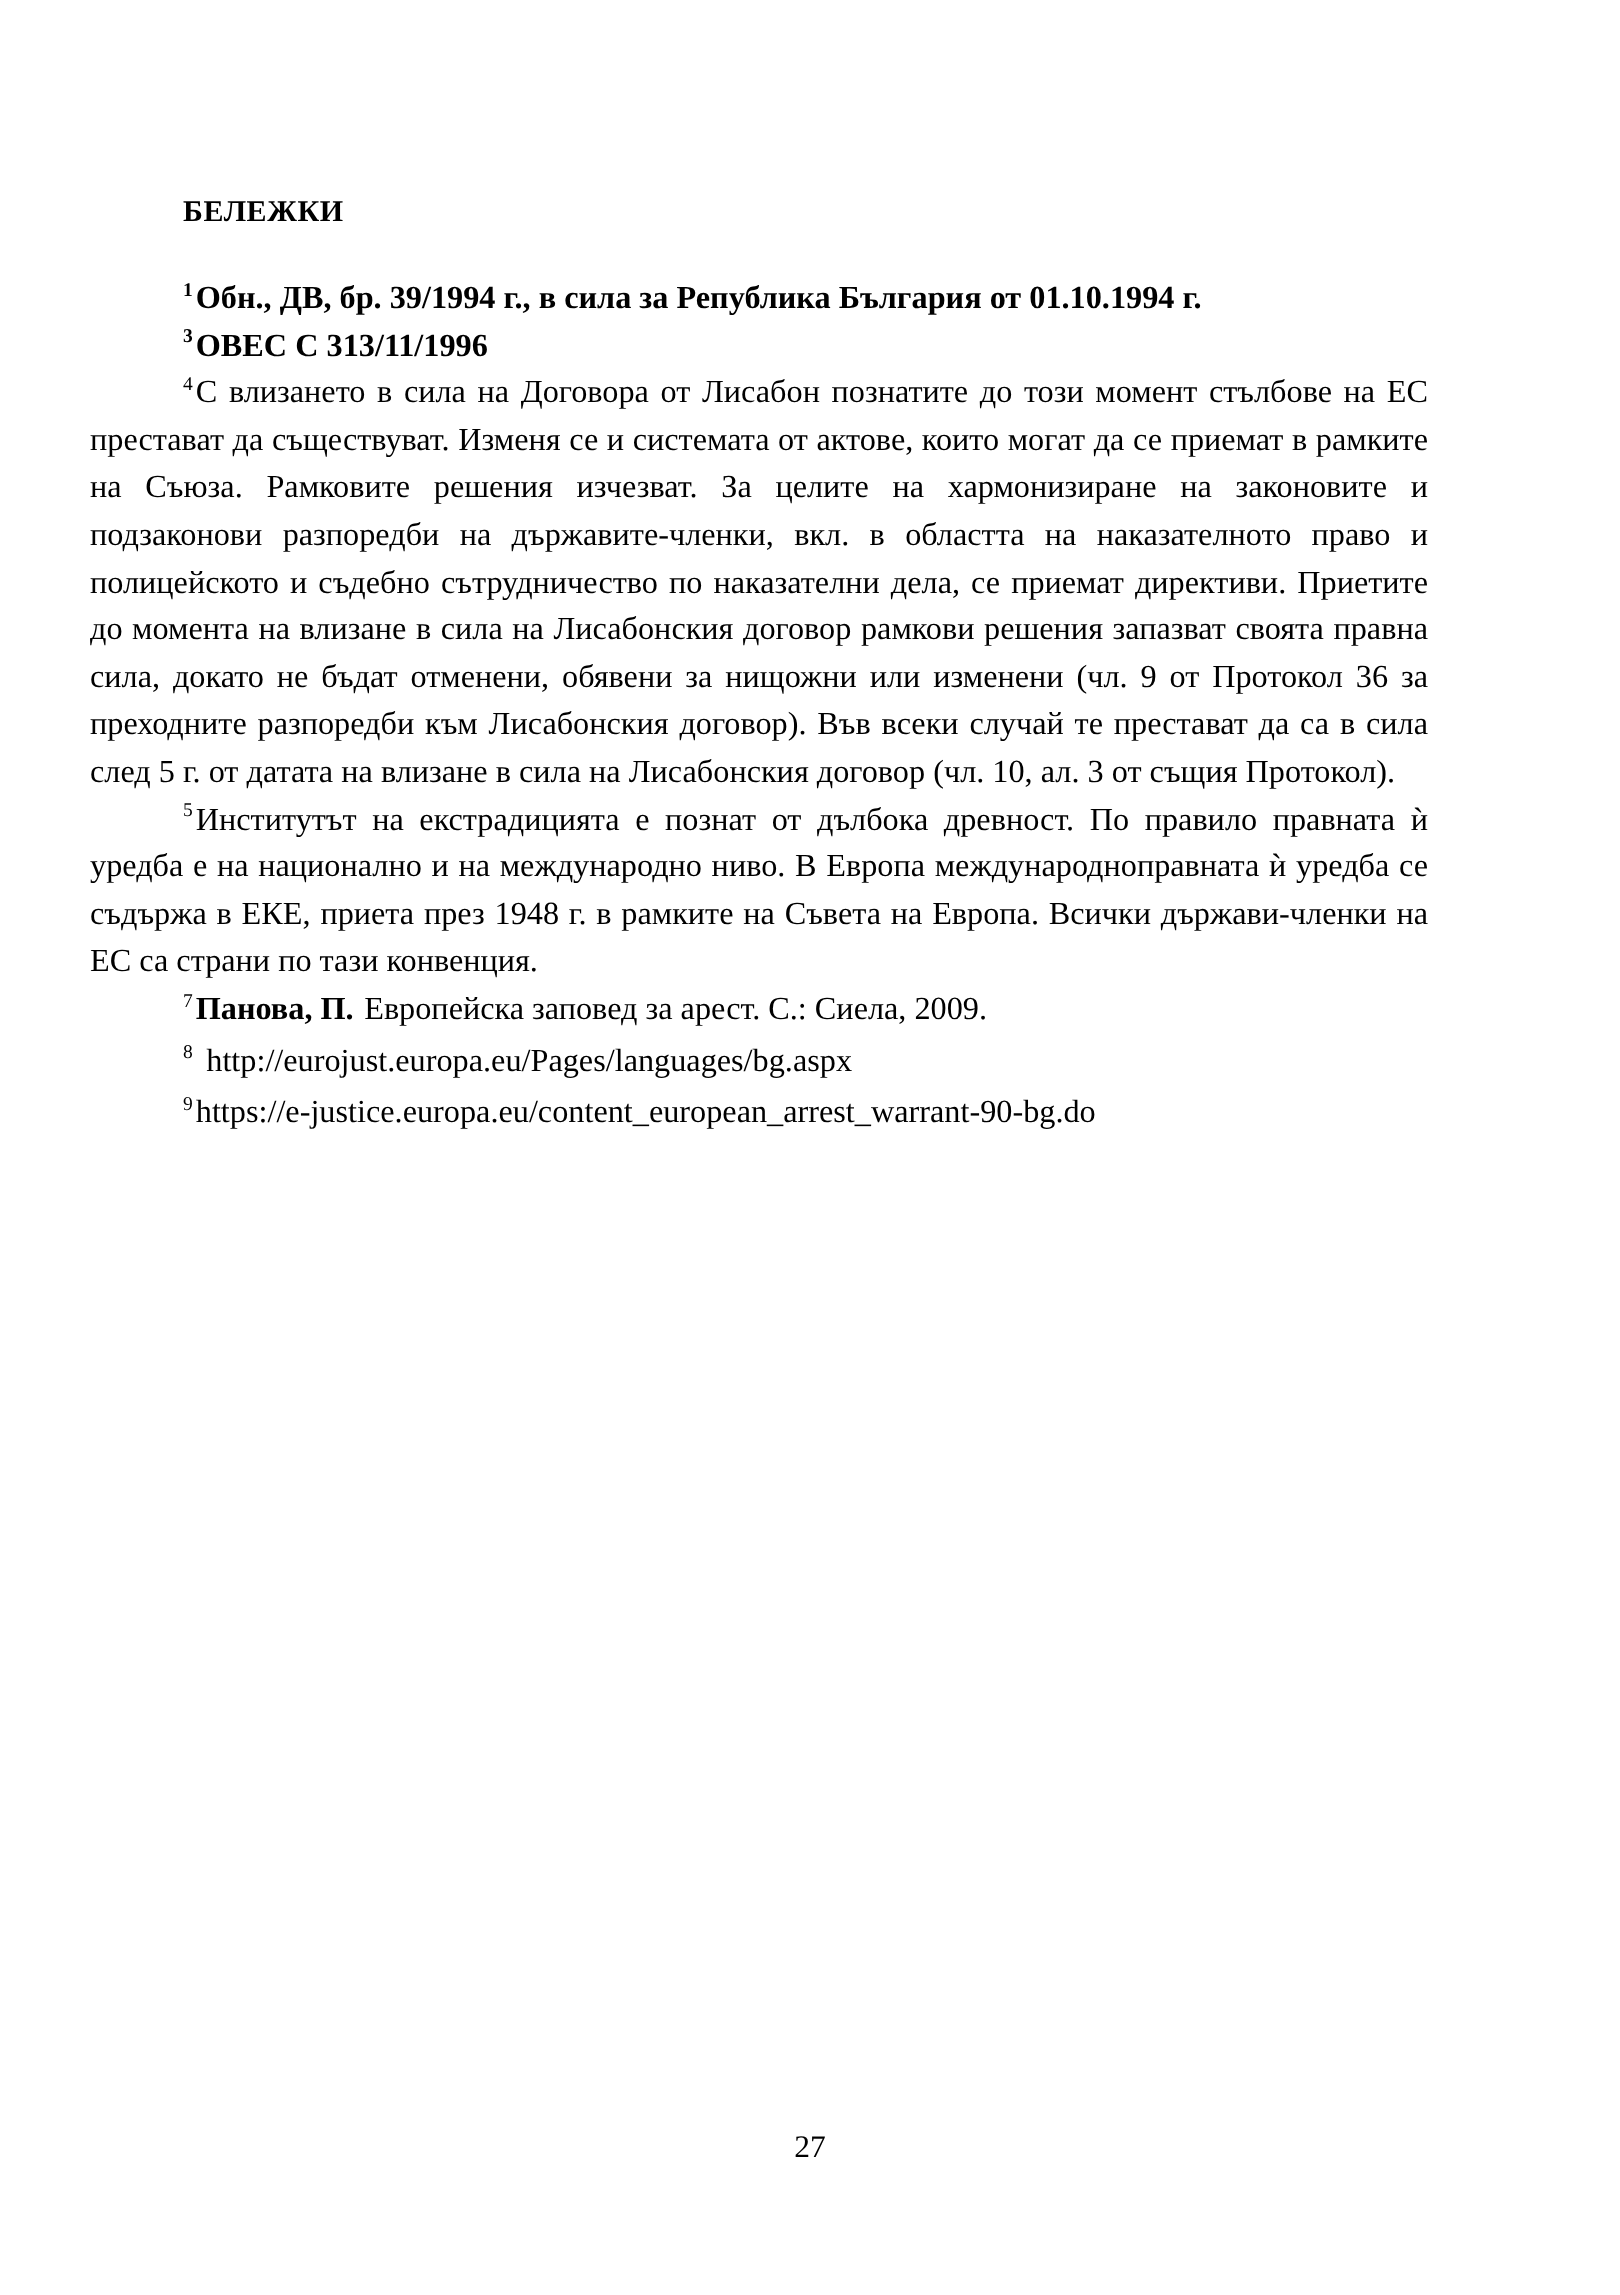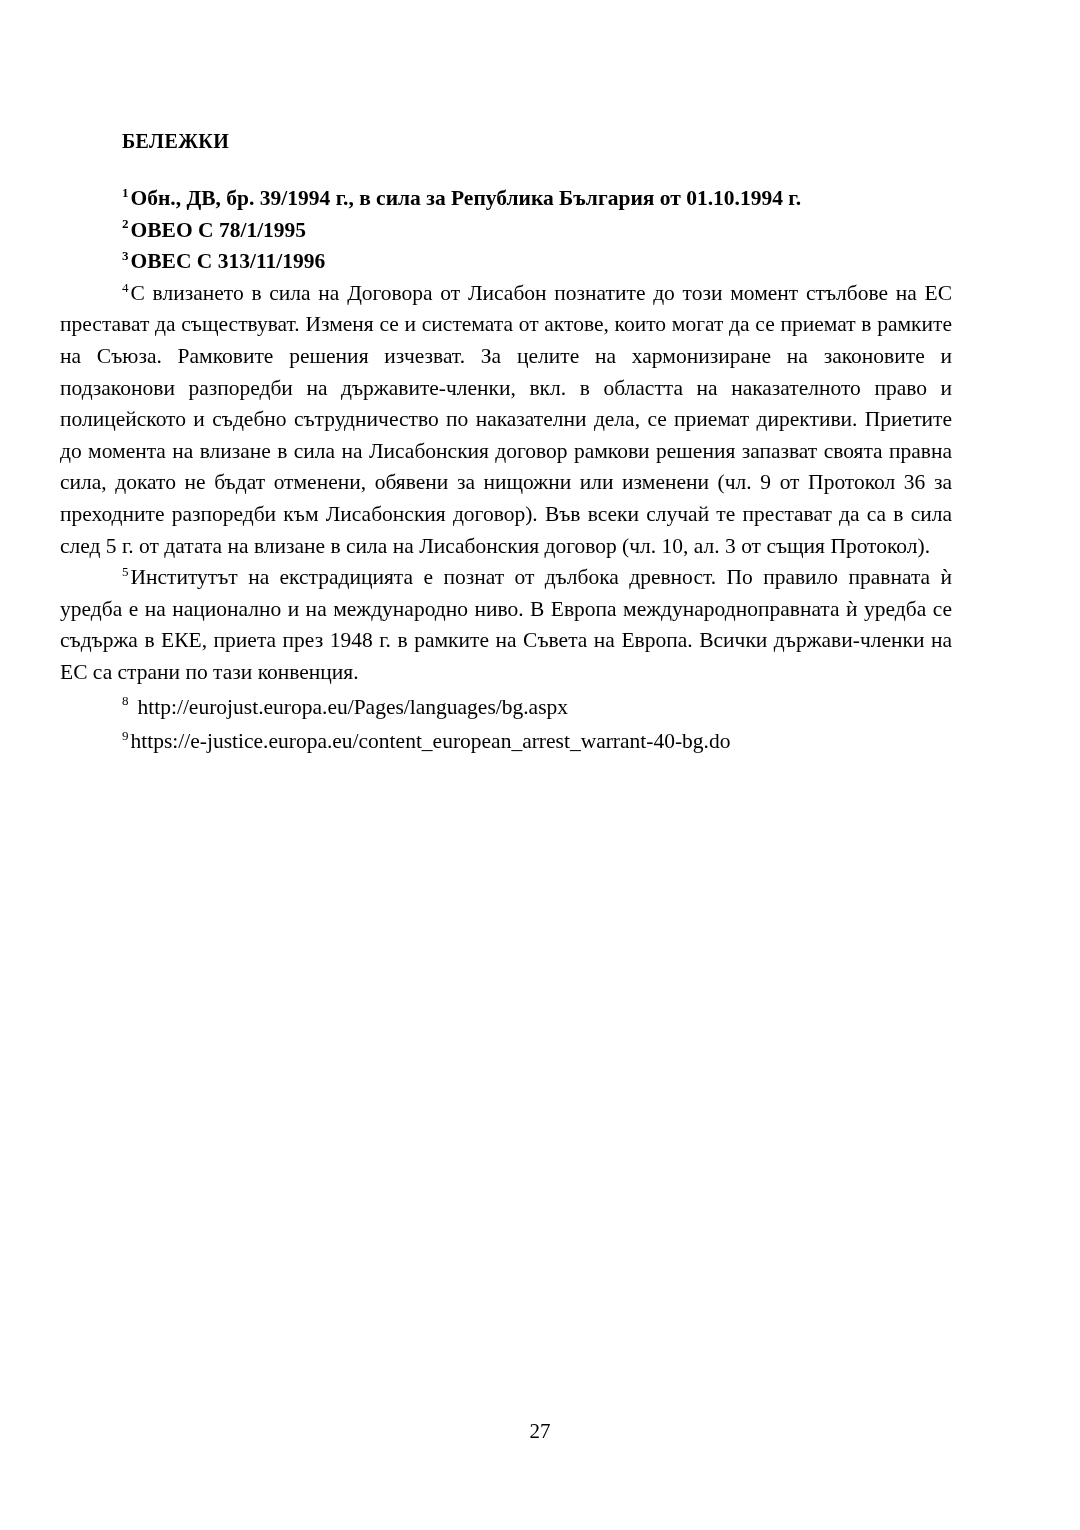--- a/index.html
+++ b/index.html
@@ -75,29 +75,29 @@
 </style>
 </head>
 <body>
 
 <div class="page">
 
   <div class="notes-heading">БЕЛЕЖКИ</div>
 
   <p class="note note-tight"><span class="marker">1</span><span>Обн., ДВ, бр. 39/1994 г., в сила за Република България от 01.10.1994 г.</span></p>
 
-  <p class="note note-tight"><span class="marker">2</span><span>ОВЕО С 78/1/1995</span></p>
 
   <p class="note note-tight"><span class="marker">3</span><span>ОВЕС С 313/11/1996</span></p>
 
   <p class="note note-indent"><span class="marker">4</span><span>С влизането в сила на Договора от Лисабон познатите до този момент стълбове на ЕС престават да съществуват. Изменя се и системата от актове, които могат да се приемат в рамките на Съюза. Рамковите решения изчезват. За целите на хармонизиране на законовите и подзаконови разпоредби на държавите-членки, вкл. в областта на наказателното право и полицейското и съдебно сътрудничество по наказателни дела, се приемат директиви. Приетите до момента на влизане в сила на Лисабонския договор рамкови решения запазват своята правна сила, докато не бъдат отменени, обявени за нищожни или изменени (чл. 9 от Протокол 36 за преходните разпоредби към Лисабонския договор). Във всеки случай те престават да са в сила след 5 г. от датата на влизане в сила на Лисабонския договор (чл. 10, ал. 3 от същия Протокол).</span></p>
 
   <p class="note note-indent"><span class="marker">5</span><span>Институтът на екстрадицията е познат от дълбока древност. По правило правната ѝ уредба е на национално и на международно ниво. В Европа международноправната ѝ уредба се съдържа в ЕКЕ, приета през 1948 г. в рамките на Съвета на Европа. Всички държави-членки на ЕС са страни по тази конвенция.</span></p>
 
 
+  <p class="note note-indent"><span class="marker">7</span><span class="bold">Панова, П.</span><span class="gap"></span><span>Европейска заповед за арест. С.: Сиела, 2009.</span></p>
 
   <p class="note note-indent note-spaced"><span class="marker">8</span><span class="gap"></span><span class="nowrap-url">http://eurojust.europa.eu/Pages/languages/bg.aspx</span></p>
 
-  <p class="note note-indent note-spaced"><span class="marker">9</span><span class="nowrap-url">https://e-justice.europa.eu/content_european_arrest_warrant-40-bg.do</span></p>
+  <p class="note note-indent note-spaced"><span class="marker">9</span><span class="nowrap-url">https://e-justice.europa.eu/content_european_arrest_warrant-90-bg.do</span></p>
 
 </div>
 
 <div class="page-number">27</div>
 
 </body></html>

